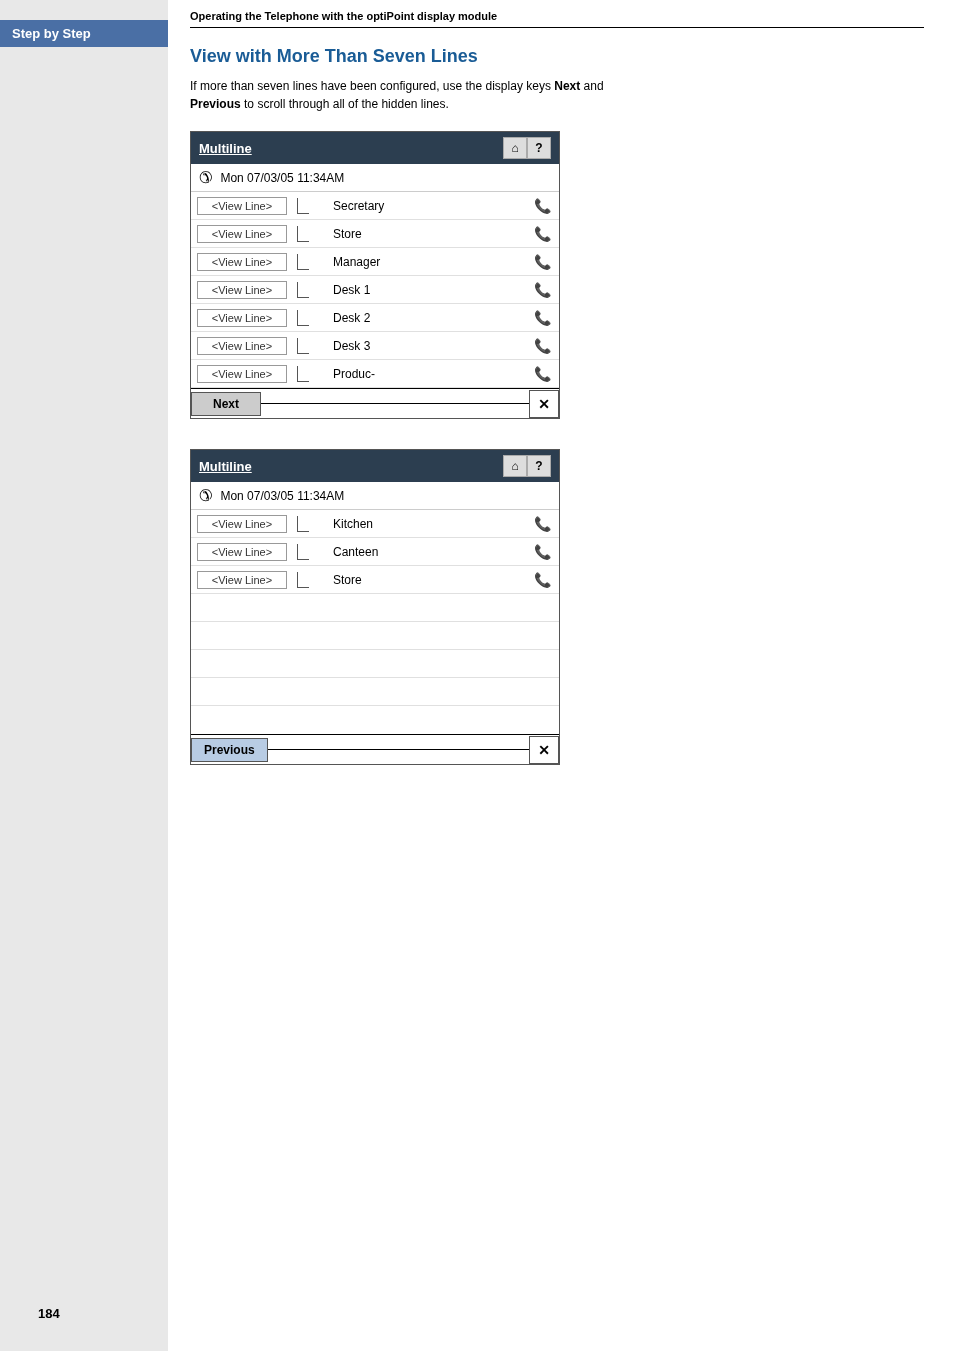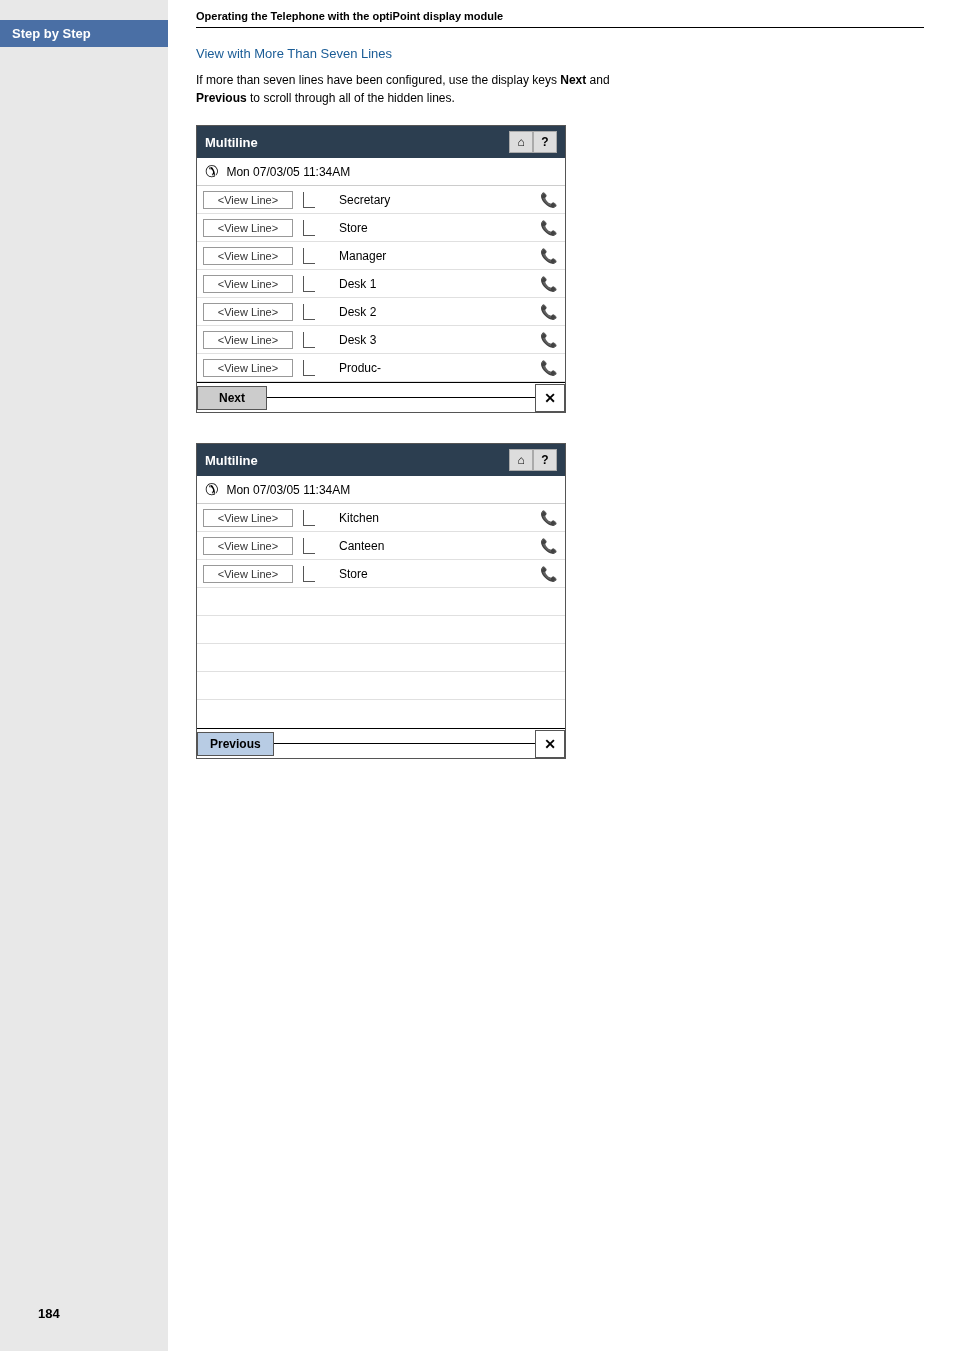--- a/index.html
+++ b/index.html
@@ -32,35 +32,35 @@
       font-weight: bold;
       font-size: 13px;
       padding: 6px 12px;
       margin: 10px 0;
       display: inline-block;
       width: 100%;
     }
 
     .main-content {
       flex: 1;
-      padding: 10px 30px 30px 28px;
+      padding: 10px 30px 30px 22px;
     }
 
     .page-header {
       border-bottom: 1.5px solid #000;
       padding-bottom: 5px;
       margin-bottom: 18px;
       font-size: 11px;
       font-weight: bold;
     }
 
     .section-title {
       color: #1a5c96;
-      font-weight: normal;
-      font-size: 13px;
+      font-weight: bold;
+      font-size: 18px;
       margin-bottom: 10px;
     }
 
     .description {
       font-size: 12px;
       line-height: 1.5;
       margin-bottom: 18px;
       max-width: 420px;
     }
 
@@ -82,20 +82,21 @@
       font-weight: bold;
       font-size: 13px;
       padding: 5px 8px;
       display: flex;
       align-items: center;
       justify-content: space-between;
     }
 
     .phone-title-bar .title-left {
       font-weight: bold;
+      text-decoration: underline;
     }
 
     .phone-title-bar .icons-right {
       display: flex;
       gap: 0;
     }
 
     .phone-title-bar .icon-btn {
       border: 1px solid #aaa;
       background: #ddd;

